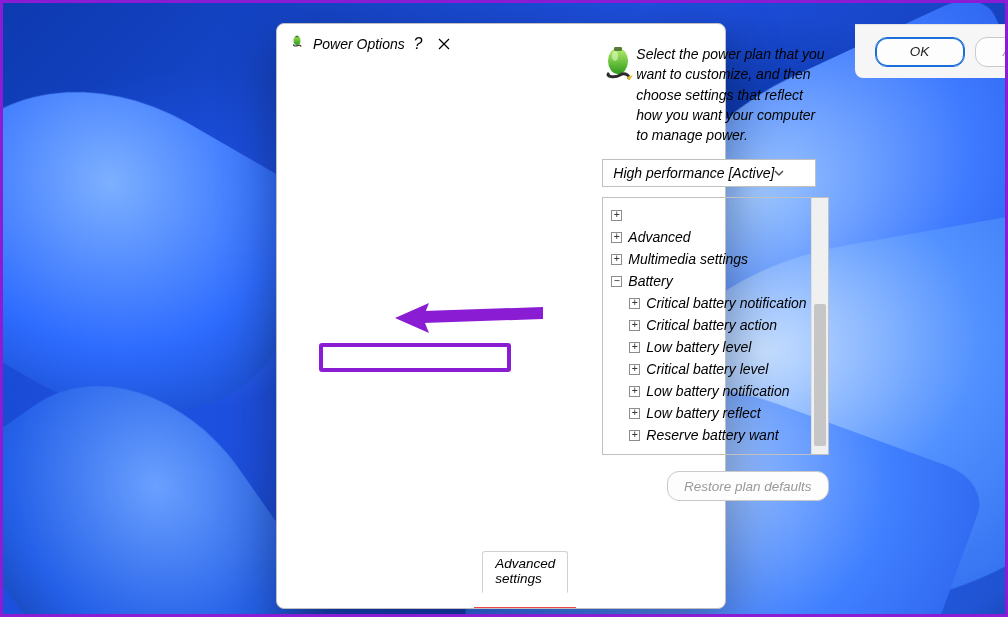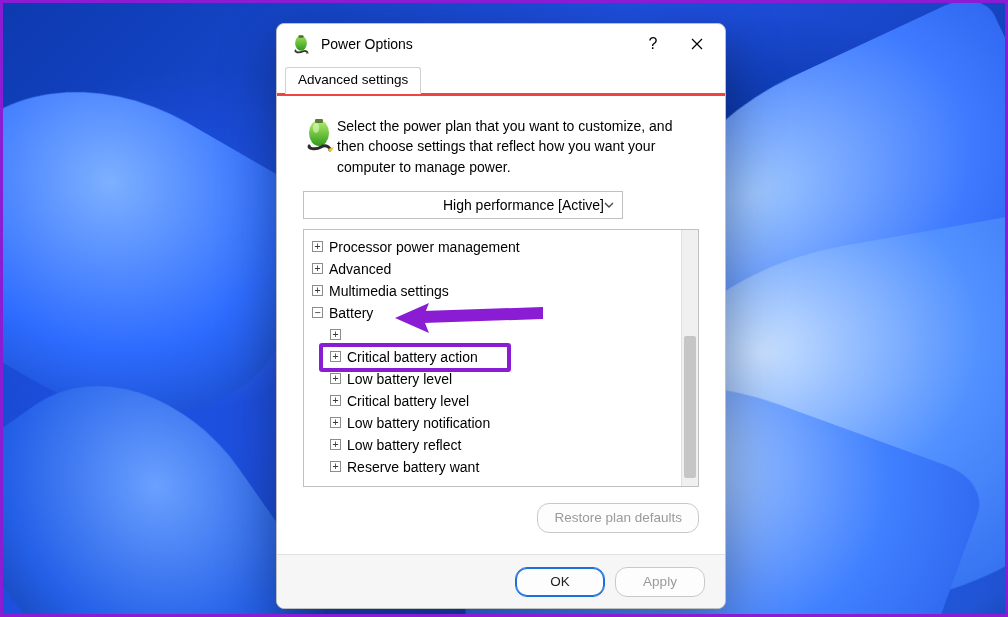--- a/index.html
+++ b/index.html
@@ -28,63 +28,64 @@
 .p5 { width:340px; height:260px; left:-40px; bottom:-60px; background: radial-gradient(ellipse at 40% 30%, #6aa0ff, #2460e8 55%, #0a2d8b); transform:rotate(55deg); }
 
 .dialog {
   position: absolute;
   left: 273px; top: 20px;
   width: 450px; height: 586px;
   background: #ffffff;
   border: 1px solid #bfbfbf;
   border-radius: 8px;
   box-shadow: 0 18px 55px rgba(0,0,0,0.35);
-  display: flex; flex-direction: column;
+  display: flex;  font-style: italic;
 }
 .titlebar {
   height: 40px; display:flex; align-items:center;
   padding: 0 6px 0 14px;
 }
 .titlebar .app-icon { width:20px; height:20px; margin-right:10px; }
 .titlebar .title { font-size: 14px; color:#000; flex:0 0 auto; }
 .titlebar .spacer { flex:1; }
 .tb-btn {
   width:44px; height:34px; display:flex; align-items:center; justify-content:center;
   color:#000; border-radius:4px; user-select:none;
 }
 .tb-help { font-size:16px; }
 .tb-close svg { width:12px; height:12px; }
 
 .tabrow {
   display:flex; align-items:flex-end;
-  padding: 2px 8px 0 8px;
-  border-bottom: 3px solid #ef4444;
+  padding: 2px 8px 15px 8px;
+  border-bottom: 1px solid #ef4444;
+  margin-left: 11px;
 }
 .tab {
   padding: 4px 12px 6px 12px;
   font-size: 13.5px;
   border: 1px solid #d0d0d0;
   border-bottom: 1px solid #fff;
   background:#fff;
   position:relative; top:1px;
   border-top-left-radius:3px; border-top-right-radius:3px;
 }
 
 .tabbody {
   flex:1; padding: 14px 26px 14px 26px;
   display:flex; flex-direction:column;
 }
 .intro { display:flex; margin: 6px 0 14px 0; }
 .intro-icon { width:34px; height:34px; flex:0 0 auto; margin-top:2px; }
 .intro-text { font-size:14px; line-height:1.45; color:#000; }
 
 .plan-select {
-  width: 320px; height: 28px;
+  width: 214px; height: 28px;
   border: 1px solid #c0c0c0; background:#fff;
-  display:flex; align-items:center; justify-content:flex-end;
+  display:flex; align-items:center; justify-content:flex-start;
   padding: 0 8px 0 10px; font-size:14px; color:#000;
   margin-bottom: 10px;
 }
 .plan-select .chev { width:10px; height:10px; }
 
 .tree-wrap {
   border:1px solid #c0c0c0;
   height: 258px;
   position:relative;
   display:flex;
@@ -216,36 +217,36 @@
       <span>High performance [Active]</span>
       <svg class="chev" viewBox="0 0 10 10">
           <path d="M1 3 L5 7 L9 3" stroke="#4a4a4a" stroke-width="1.4" fill="none"></path>
         </svg>
     </div>
 
     <div class="tree-wrap">
       <div class="tree">
         <div class="tree-row">
             <span class="box">+</span>
-            <span class="lbl">Processor power management</span>
           </div>
         <div class="tree-row">
             <span class="box">+</span>
             <span class="lbl">Advanced</span>
           </div>
         <div class="tree-row">
             <span class="box">+</span>
             <span class="lbl">Multimedia settings</span>
           </div>
         <div class="tree-row">
             <span class="box">−</span>
             <span class="lbl">Battery</span>
           </div>
         <div class="tree-row indent1">
             <span class="box">+</span>
+            <span class="lbl">Critical battery notification</span>
           </div>
         <div class="tree-row indent1">
             <span class="box">+</span>
             <span class="lbl">Critical battery action</span>
           </div>
         <div class="tree-row indent1">
             <span class="box">+</span>
             <span class="lbl">Low battery level</span>
           </div>
         <div class="tree-row indent1">

